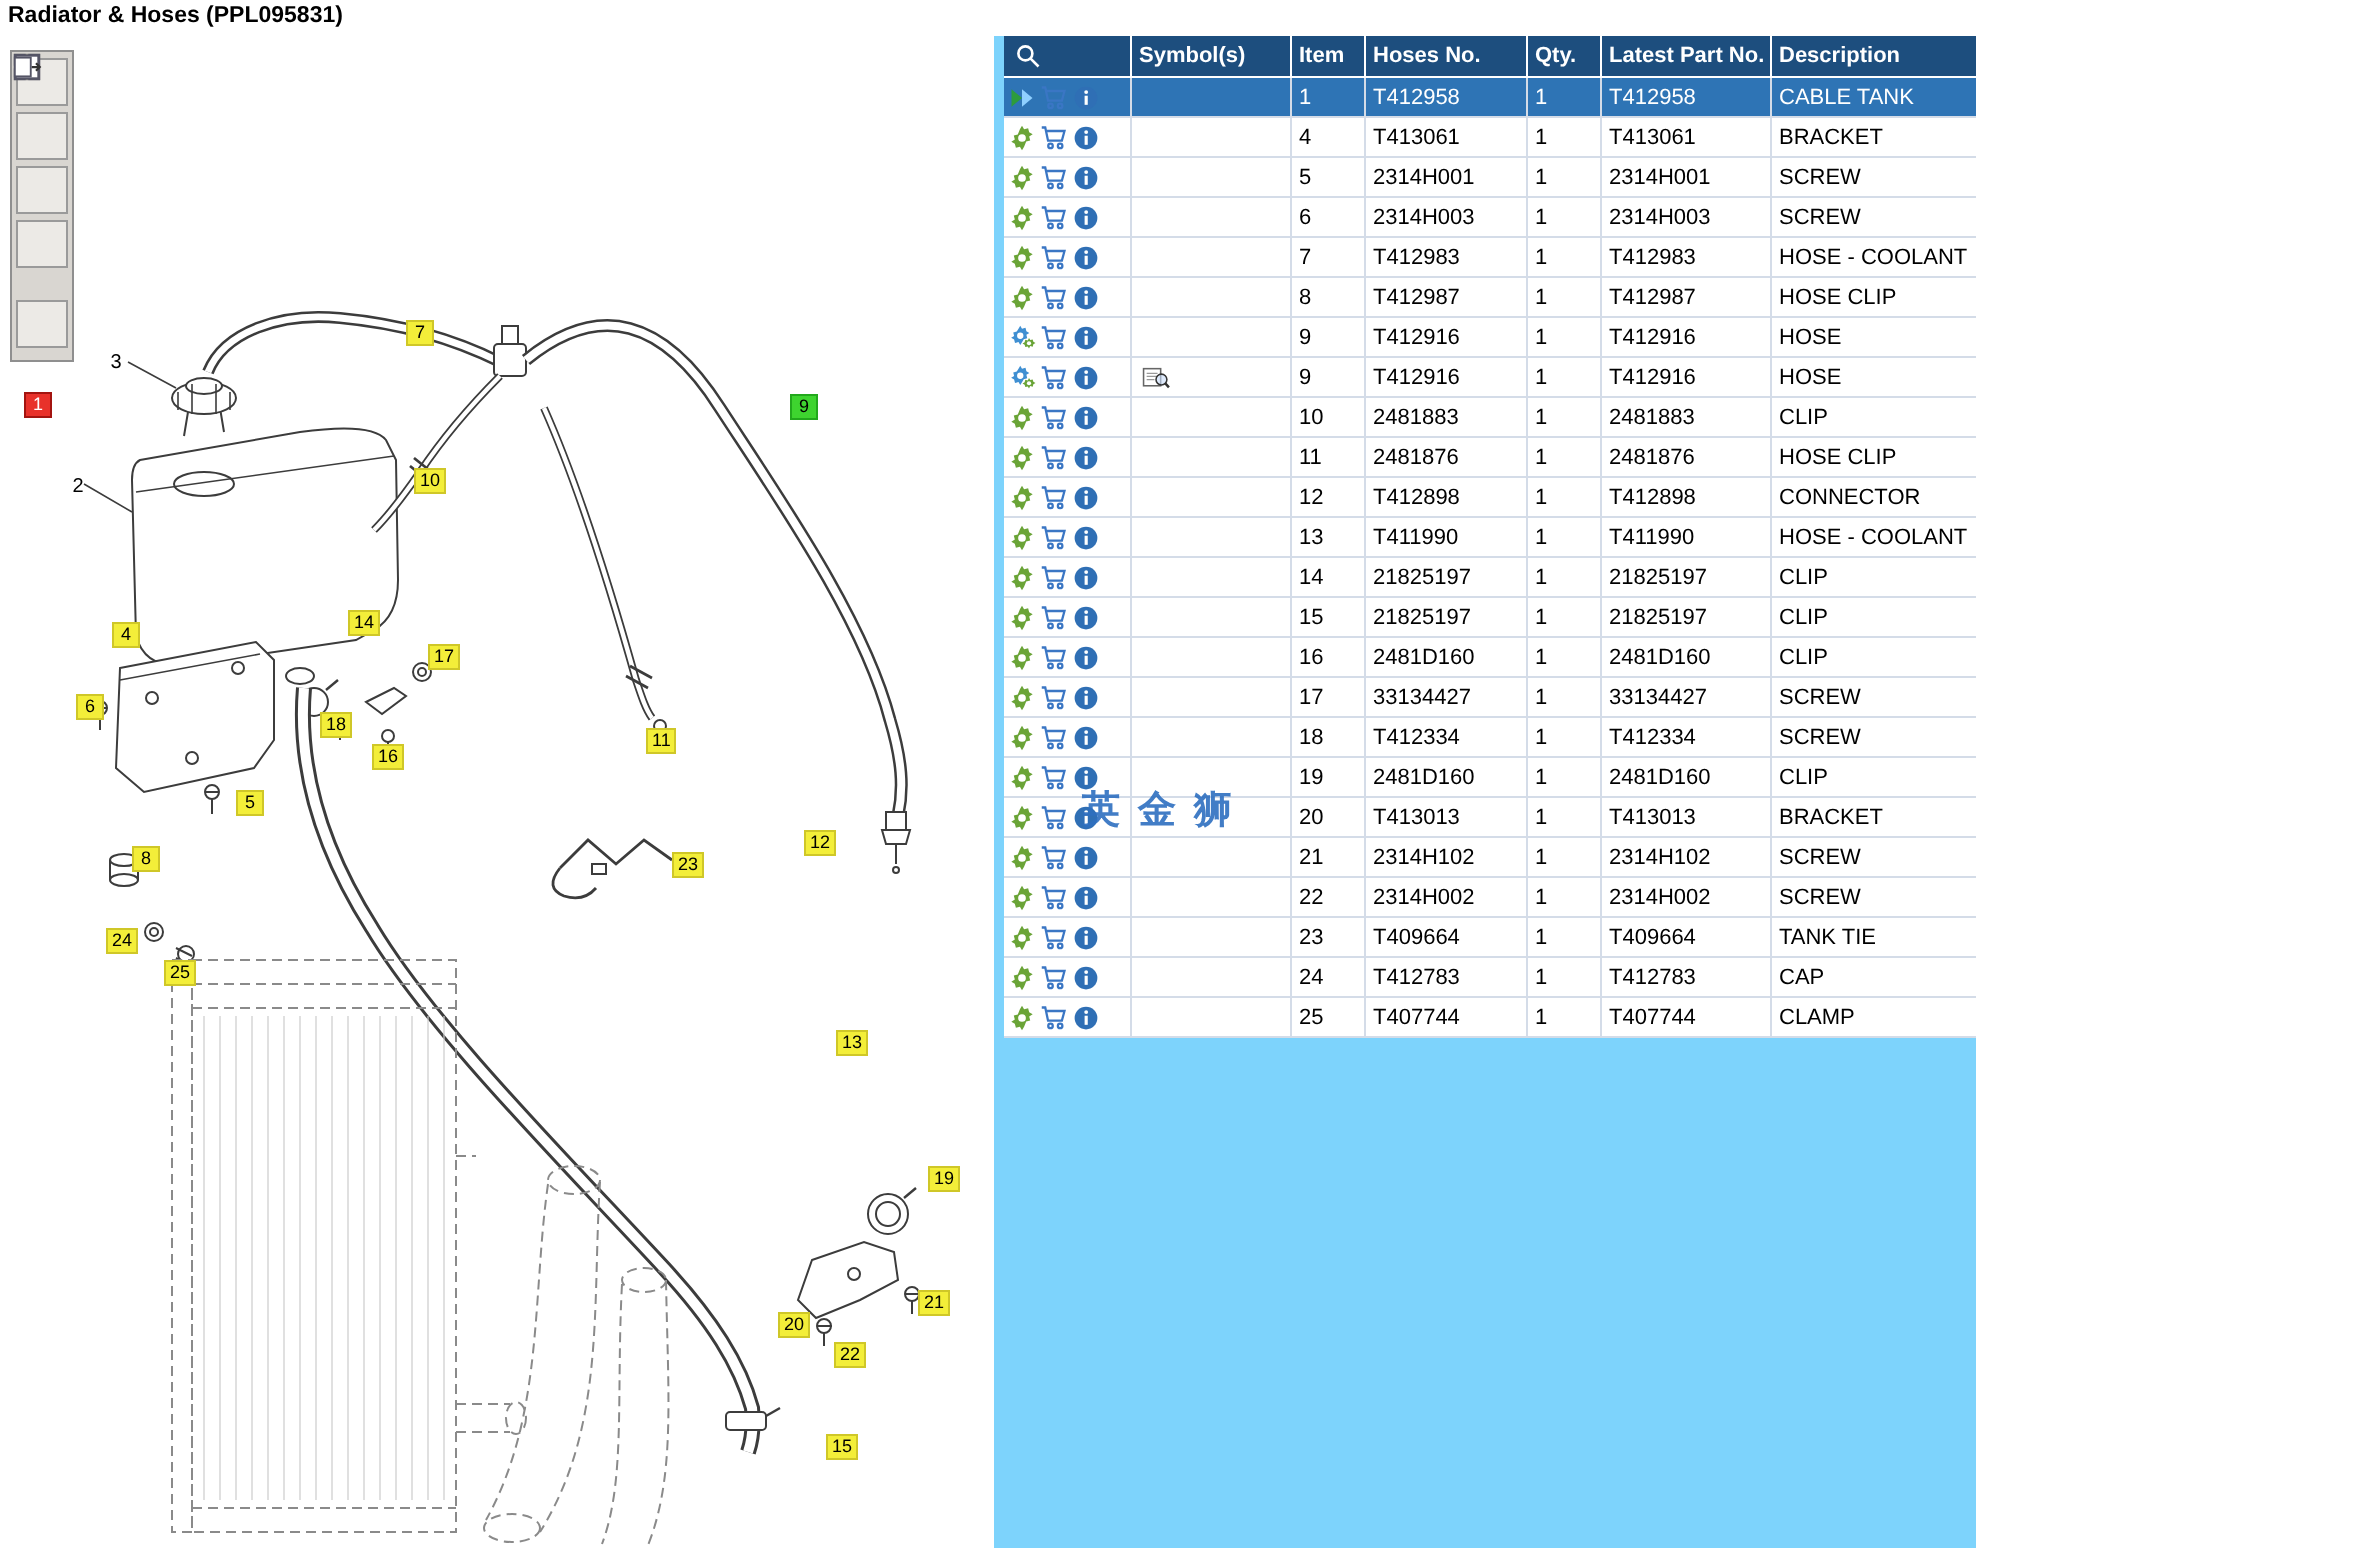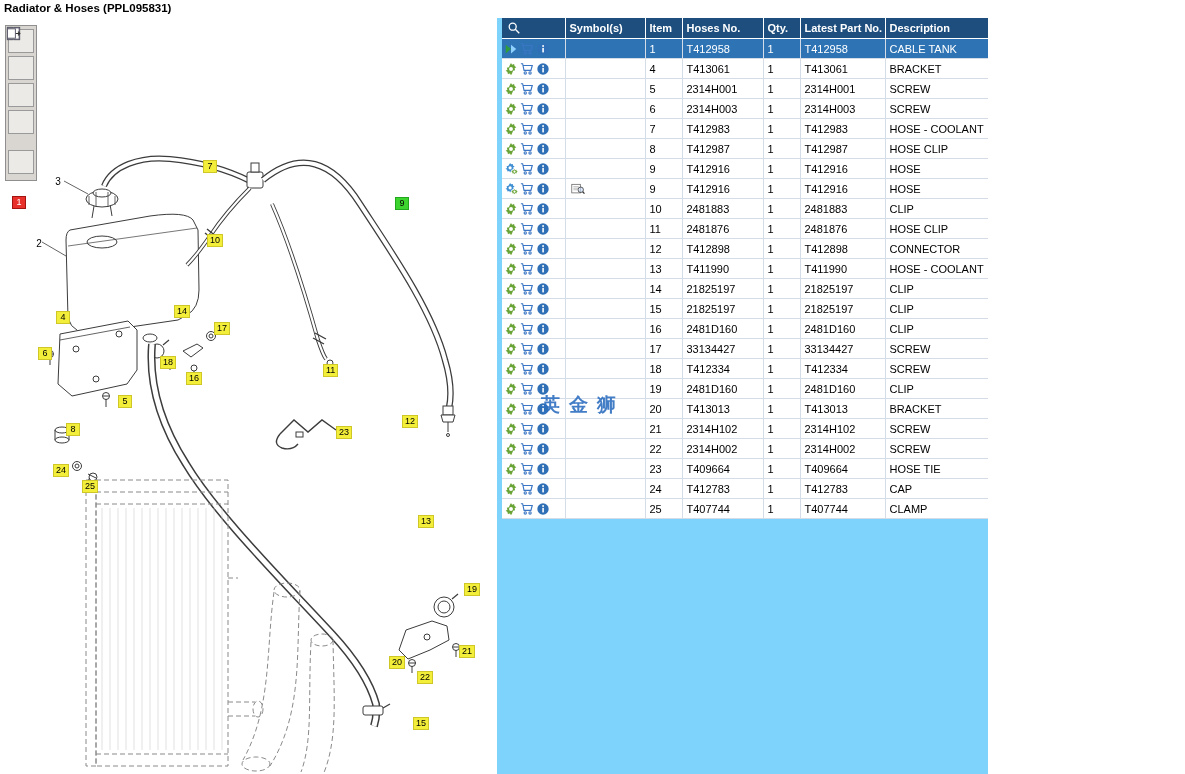--- a/index.html
+++ b/index.html
@@ -764,21 +764,21 @@
                 </svg></span><span class="icn"><svg viewBox="0 0 16 16">
                   <circle cx="8" cy="8" r="6.5" fill="#2f6fb5"></circle>
                   <rect x="7.2" y="6.7" width="1.8" height="5.2" fill="#fff"></rect>
                   <circle cx="8.1" cy="4.6" r="1.1" fill="#fff"></circle>
                 </svg></span></td>
             <td></td>
             <td>23</td>
             <td>T409664</td>
             <td>1</td>
             <td>T409664</td>
-            <td>HOSE TIE</td>
+            <td>TANK TIE</td>
             <td></td>
             <td></td>
             <td></td>
           </tr>
           <tr>
             <td class="icons-cell"><span class="icn"><svg viewBox="0 0 16 16">
                   <path d="M8 1l1.2 2 2.3-.6.6 2.3 2 1.2-2 1.2.6 2.3-2.3.6L9.2 13 8 15l-1.2-2-2.3.6-.6-2.3-2-1.2 2-1.2-.6-2.3 2.3-.6L6.8 3z" fill="#6aa437"></path>
                   <circle cx="8" cy="8" r="2.2" fill="#fff"></circle>
                 </svg></span><span class="icn"><svg viewBox="0 0 16 16" fill="none" stroke="#3a76c4" stroke-width="1.3">
                   <path d="M1 2h2l1.6 7.5h7.9L14 4H4"></path>

